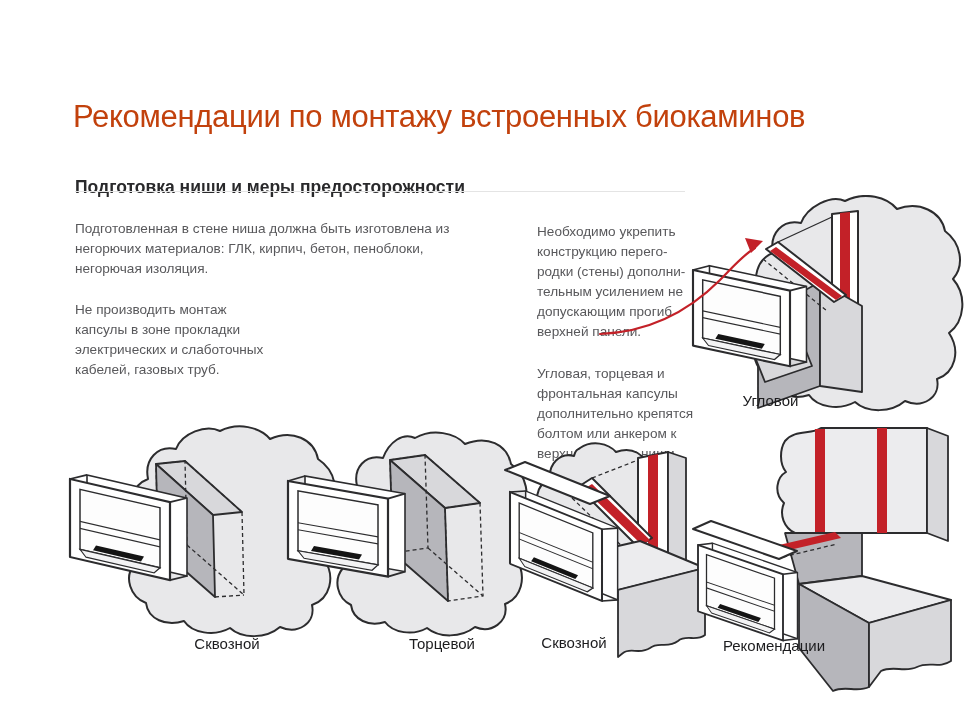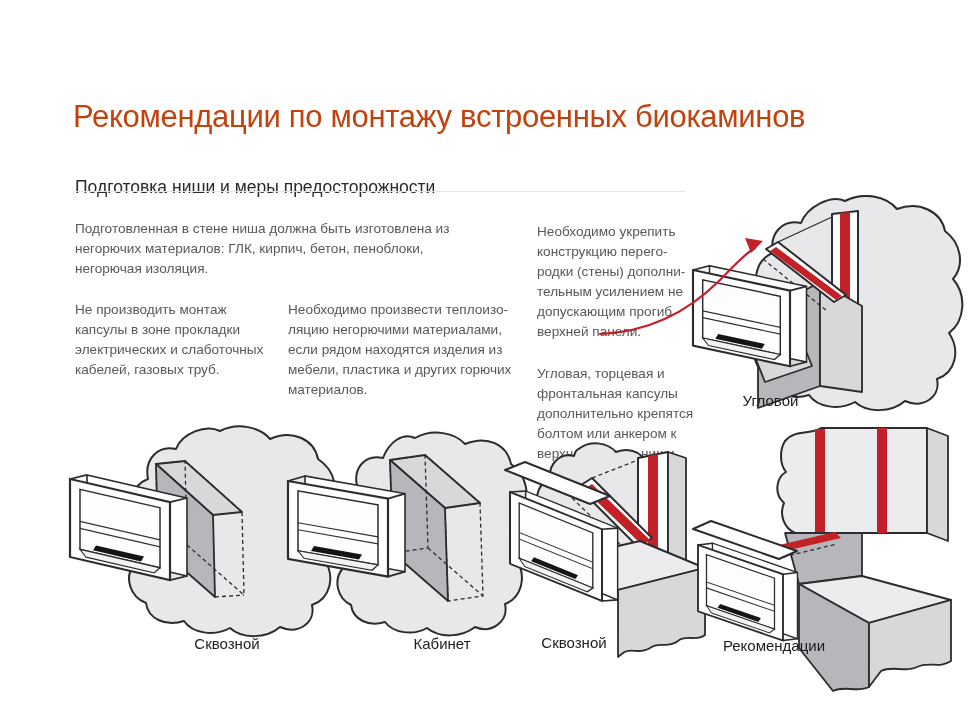--- a/index.html
+++ b/index.html
@@ -1,20 +1,20 @@
 <!DOCTYPE html>
 <html lang="ru" style="--accent-red: #c32128; --wall-light: #e8e8ea; --wall-mid: #d8d8db; --wall-dark: #b6b6bb; --outline: #2c2c2e;"><head>
 <meta charset="utf-8">
 <style>
   html,body{margin:0;padding:0;background:#fff;}
   .page{position:relative;width:970px;height:728px;background:#ffffff;overflow:hidden;
         font-family:"Liberation Sans","DejaVu Sans",sans-serif;}
   .title{position:absolute;left:73px;top:78px;font-size:31px;font-weight:400;
          color:#c2410c;letter-spacing:-0.3px;white-space:nowrap;}
-  .section-title{position:absolute;left:75px;top:162px;font-size:17.5px;font-weight:400;color:#29292b;}
+  .section-title{position:absolute;left:75px;top:162px;font-size:17.5px;font-weight:700;color:#29292b;}
   .divider{position:absolute;left:75px;top:191px;width:610px;height:1px;background:#e4e4e4;}
   .para{position:absolute;font-size:13.6px;line-height:20px;color:#58585b;}
   .p1{left:75px;top:205px;width:412px;}
   .p2{left:75px;top:286px;width:206px;}
   .p3{left:288px;top:286px;width:230px;}
   .p4{left:537px;top:208px;width:154px;}
   .p5{left:537px;top:350px;width:166px;}
   .diagram{position:absolute;}
   .d-corner{left:595px;top:195px;width:370px;height:232px;}
   .d-cabinet{left:60px;top:425px;width:285px;height:215px;}
@@ -42,21 +42,20 @@
 <body>
 
 <div class="page">
 
   <h1 class="title">Рекомендации по монтажу встроенных биокаминов</h1>
   <h2 class="section-title">Подготовка ниши и меры предосторожности</h2>
   <div class="divider"></div>
 
   <p class="para p2">Не производить монтаж капсулы в зоне прокладки электрических и слаботочных кабелей, газовых труб.</p>
   <p class="para p1">Подготовленная в стене ниша должна быть изготовлена из негорючих материалов: ГЛК, кирпич, бетон, пеноблоки, негорючая изоляция.</p>
-  <p class="para p3">Необходимо произвести теплоизо-ляцию негорючими материалами, если рядом находятся изделия из мебели, пластика и других горючих материалов.</p>
   <p class="para p4">Необходимо укрепить конструкцию перего-родки (стены) дополни-тельным усилением не допускающим прогиб верхней панели.</p>
   <p class="para p5">Угловая, торцевая и фронтальная капсулы дополнительно крепятся болтом или анкером к верхней панели ниши.</p>
 
   <svg class="diagram d-corner" viewBox="0 0 370 232">
     <defs>
       <g id="capsule">
         <rect x="17" y="-8" width="100" height="78" fill="#ffffff" stroke="#2c2c2e" stroke-width="1.6"></rect>
         <line x1="17" y1="-8" x2="0" y2="0" stroke="#2c2c2e" stroke-width="1.6"></line>
         <line x1="117" y1="-8" x2="100" y2="0" stroke="#2c2c2e" stroke-width="1.6"></line>
         <line x1="117" y1="70" x2="100" y2="78" stroke="#2c2c2e" stroke-width="1.6"></line>
@@ -131,17 +130,17 @@
     <line class="dash" x1="98" y1="132" x2="152" y2="119"></line>
     <polygon class="fl" points="114,159 177,151 266,175 184,198"></polygon>
     <path class="fd" d="M114,159 L184,198 L184,262 C172,268 160,260 148,266 L114,223 Z"></path>
     <path class="fm" d="M184,198 L266,175 L266,236 C254,244 244,236 232,242 C220,248 208,240 196,246 L184,262 Z"></path>
     <polygon class="fw" points="8,104 26,96 112,126 94,134"></polygon>
     <use href="#capsule" transform="translate(13,120) scale(0.85) skewY(19)"></use>
   </svg>
 
   <div class="diagram-label lbl-corner">Угловой</div>
   <div class="diagram-label lbl-cabinet">Сквозной</div>
-  <div class="diagram-label lbl-through">Кабинет</div>
+  <div class="diagram-label lbl-through">Торцевой</div>
   <div class="diagram-label lbl-end">Сквозной</div>
   <div class="diagram-label lbl-frontal">Рекомендации</div>
 
 </div>
 
 </body></html>

